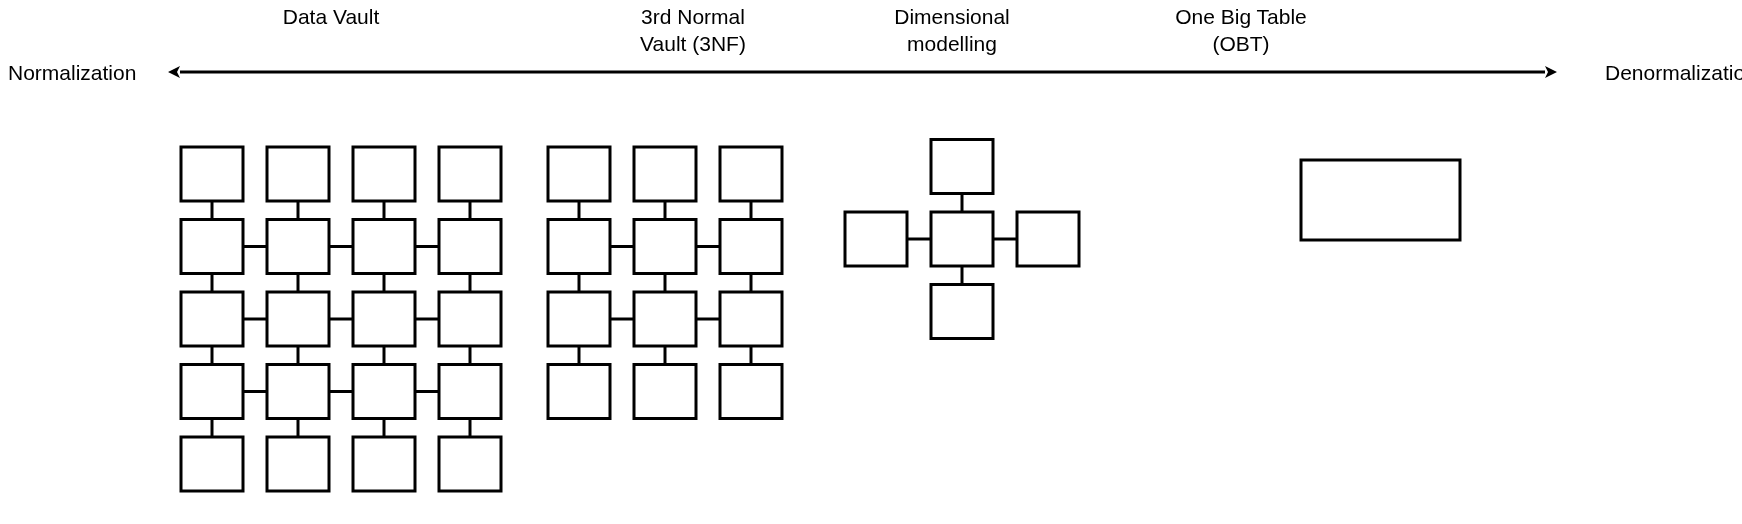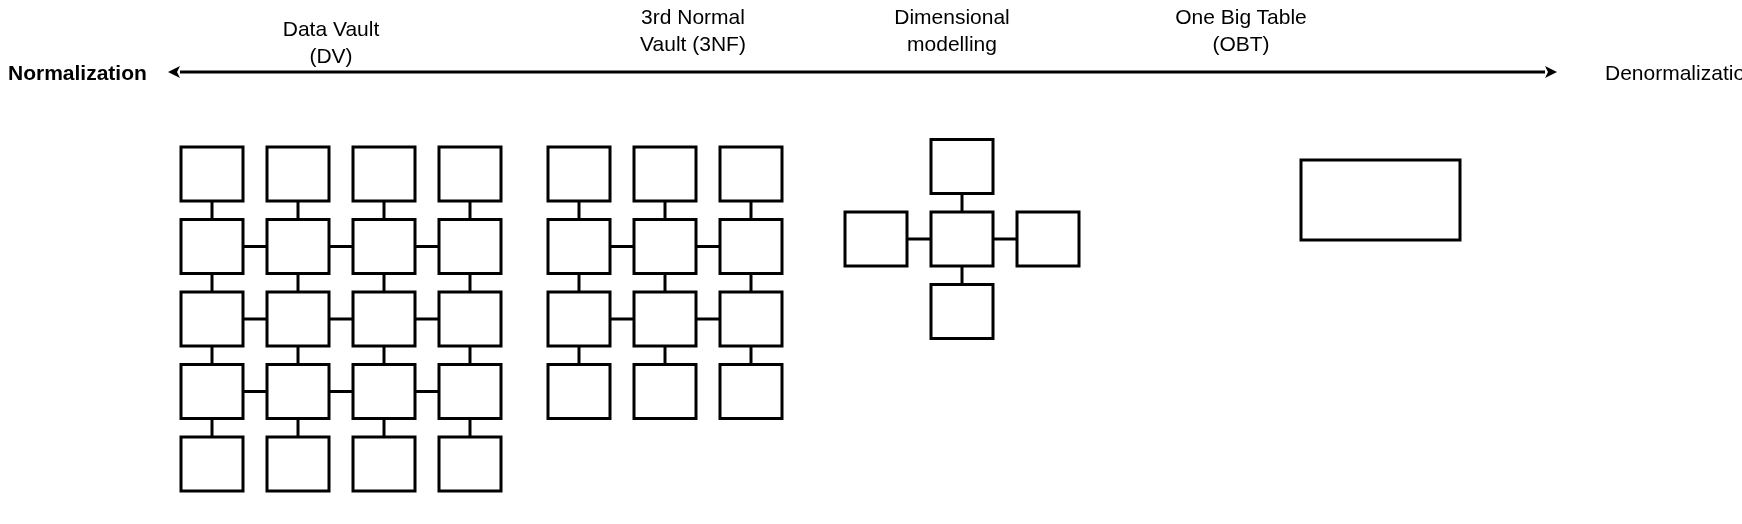--- a/index.html
+++ b/index.html
@@ -15,21 +15,21 @@
   #stage{position:absolute;left:0;top:0;width:1742px;height:524px;}
   svg#canvas{position:absolute;left:0;top:0;width:1742px;height:524px;}
 
   .axis-label{
     position:absolute;
     font-size:21px;
     line-height:25px;
     white-space:nowrap;
     color:#000;
   }
-  #label-normalization{left:8px;top:60px;font-weight:bold;}
+  #label-normalization{left:8px;top:60px;}
   #label-denormalization{left:1605px;top:60px;}
 
   .column-header{
     position:absolute;
     font-size:21px;
     line-height:27px;
     text-align:center;
     color:#000;
   }
   .column-header .hdr-line{display:block;}
@@ -139,23 +139,22 @@
       </g>
     <g id="obt-group">
         <rect x="1301" y="160" width="159" height="80" fill="#ffffff" stroke="#000000" stroke-width="3"></rect>
       </g>
   </svg>
 
   <div class="axis-label" id="label-normalization">Normalization</div>
 
   <div class="axis-label" id="label-denormalization">Denormalization</div>
 
-  <div class="column-header" id="hdr-dv" style="top: 3px; width: 320px; left: 171px; margin-top: 12px;">
+  <div class="column-header" id="hdr-dv" style="top: 3px; width: 320px; left: 171px;">
     <span class="hdr-line">Data Vault</span>
-    <span class="hdr-line">(DV)</span>
   </div>
 
   <div class="column-header" id="hdr-3nf" style="top: 3px; width: 320px; left: 533px;">
     <span class="hdr-line">3rd Normal</span>
     <span class="hdr-line">Vault (3NF)</span>
   </div>
 
   <div class="column-header" id="hdr-obt" style="top: 3px; width: 320px; left: 1081px;">
     <span class="hdr-line">One Big Table</span>
     <span class="hdr-line">(OBT)</span>

